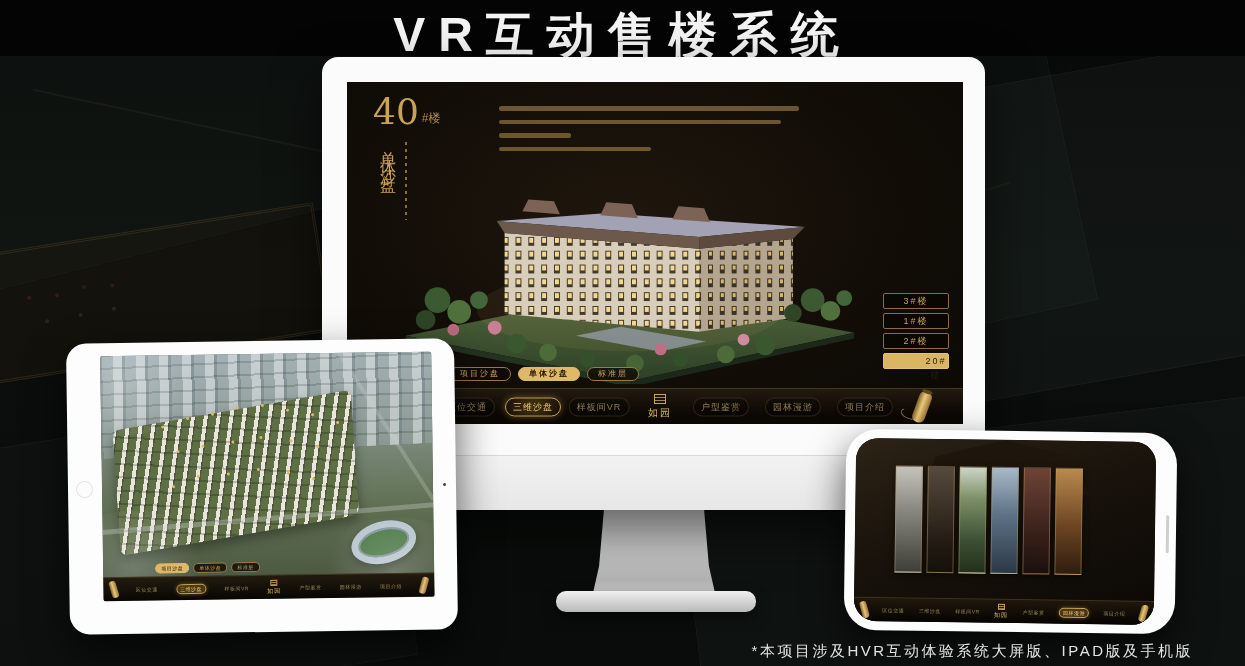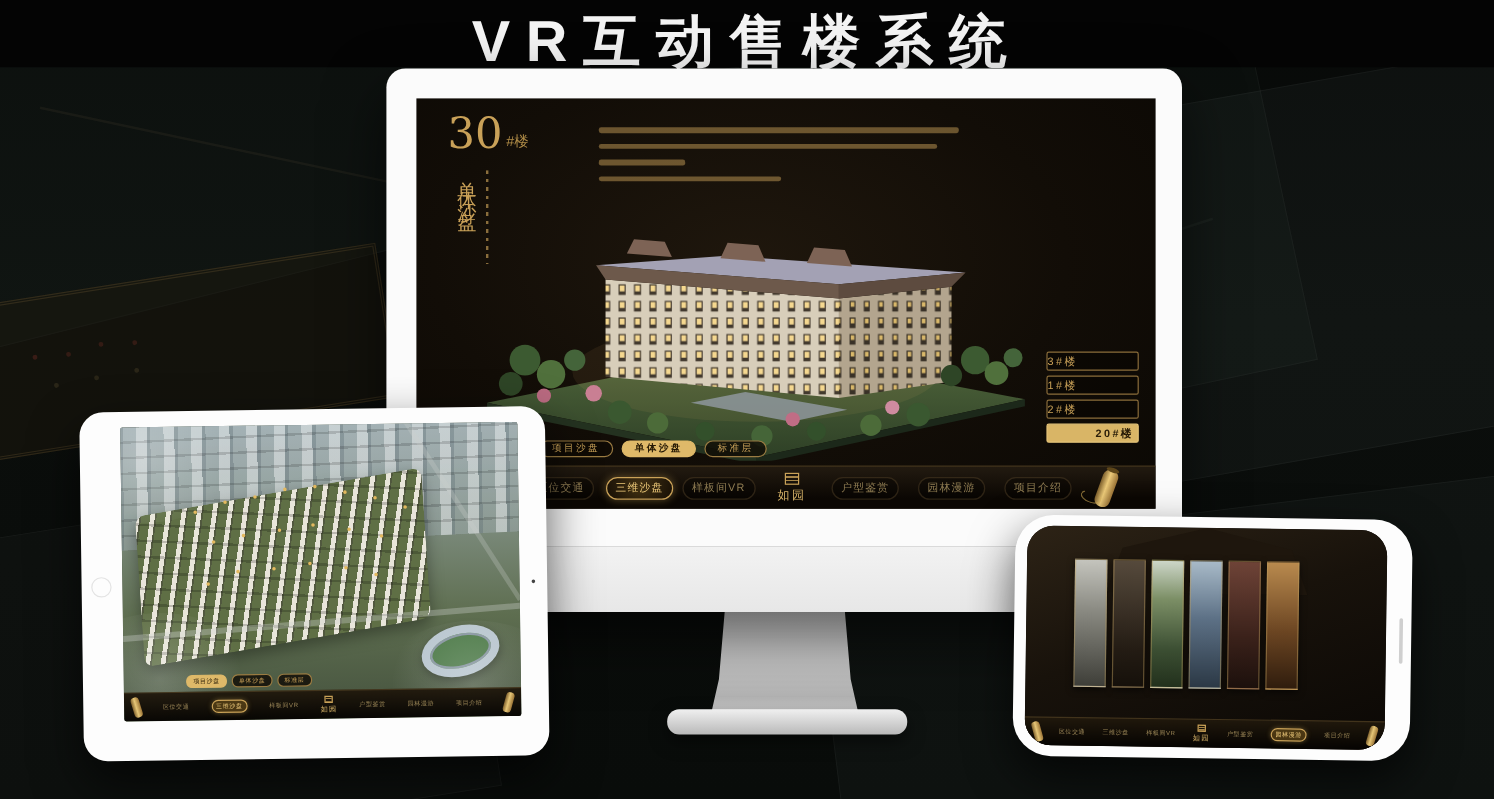--- a/index.html
+++ b/index.html
@@ -66,24 +66,24 @@
            background:repeating-linear-gradient(180deg, rgba(201,161,88,0.65) 0 3px, transparent 3px 7px); }
   .d-desc { position:absolute; left:152px; top:24px; }
   .d-line { height:4.5px; border-radius:2px; background:rgba(195,155,85,0.5);
             margin-bottom:9px; filter:blur(0.4px); }
   .d-line:nth-child(1){ width:300px; } .d-line:nth-child(2){ width:282px; }
   .d-line:nth-child(3){ width:72px; }  .d-line:nth-child(4){ width:152px; }
 
   .d-building { position:absolute; left:48px; top:70px; }
 
   .d-floors { position:absolute; right:14px; top:211px; display:flex; flex-direction:column; gap:4px; }
-  .floor-btn { width:77px; height:16px; font-size:9px; line-height:14px; text-align:left;
+  .floor-btn { width:66px; height:16px; font-size:9px; line-height:14px; text-align:center;
                color:#c9a158; background:rgba(8,5,2,0.55); border:1px solid #8a6d3b; border-radius:2px;
                letter-spacing:2px; }
-  .floor-btn.active { background:#d9b566; color:#2a1d08; border-color:#e4c379; font-weight:bold;padding-left:40px; }
+  .floor-btn.active { background:#d9b566; color:#2a1d08; border-color:#e4c379; font-weight:normal;padding-left:40px; }
 
   .d-subtabs { position:absolute; left:102px; top:285px; display:flex; gap:7px; }
   .subtab { height:14px; line-height:12px; font-size:8px; letter-spacing:2px; padding:0 10px;
             color:#c9a158; border:1px solid #9a7b42; border-radius:8px; background:rgba(15,10,4,0.8); }
   .subtab.active { background:#dfb969; color:#241804; border-color:#dfb969; font-weight:bold; }
 
   .d-nav { position:absolute; left:0; right:0; bottom:0; height:36px;
            background:linear-gradient(180deg,#221a10 0%,#0b0703 75%);
            border-top:1px solid rgba(201,161,88,0.3); }
   .nav-item { position:absolute; top:50%; transform:translate(-50%,-50%); font-size:9px;
@@ -215,21 +215,21 @@
 
   <div class="monitor-neck"></div>
   <div class="monitor-base"></div>
   <div class="monitor-frame">
     <div class="monitor-chin"></div>
   </div>
   <div class="monitor-screen">
 
     <div class="d-title">
       <div class="row">
-        <span class="d-num">30</span>
+        <span class="d-num">40</span>
         <span class="d-suffix">#楼</span>
       </div>
       <div class="d-sub-wrap">
         <span class="d-sub">单体沙盘</span>
         <span class="d-eng"></span>
       </div>
     </div>
 
     <div class="d-desc">
       <div class="d-line"></div>
@@ -381,13 +381,14 @@
           </div>
           <div class="m-item">户型鉴赏</div>
           <div class="m-item active">园林漫游</div>
           <div class="m-item">项目介绍</div>
           <div class="scroll-sm right"></div>
         </div>
       </div>
     </div>
   </div>
 
+  <div class="footnote">*本项目涉及HVR互动体验系统大屏版、IPAD版及手机版</div>
 </div>
 
 </body></html>

